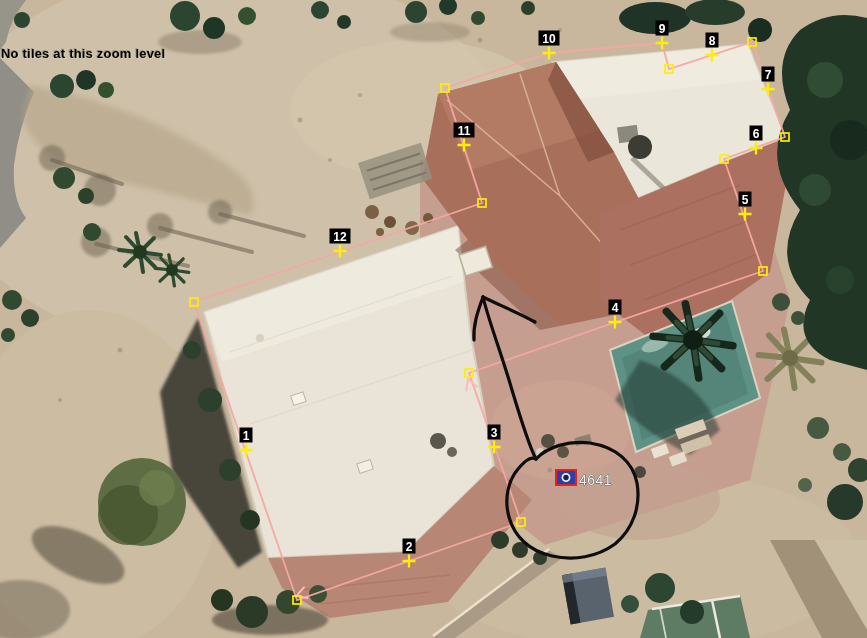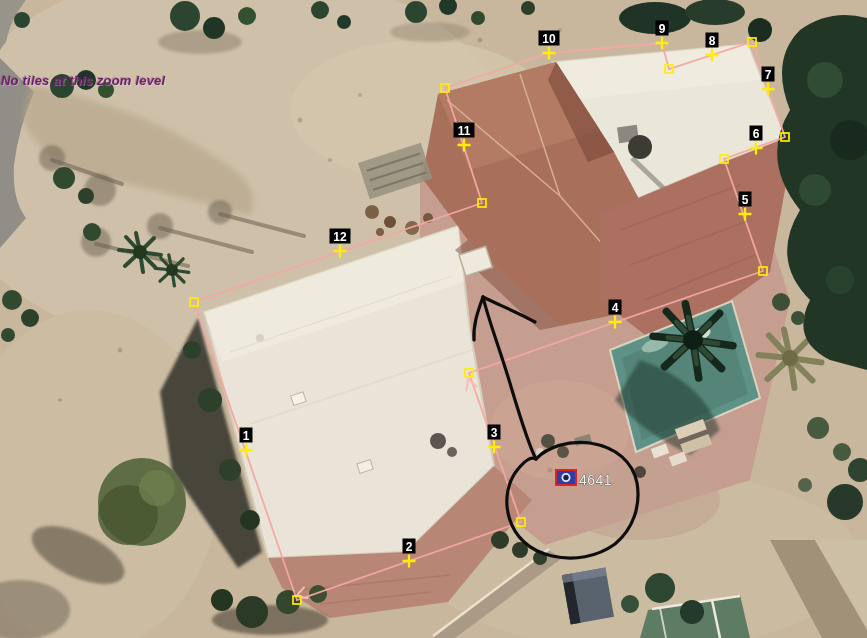--- a/index.html
+++ b/index.html
@@ -1,22 +1,22 @@
 <!DOCTYPE html>
 <html><head>
 <meta charset="utf-8">
 <style>
   html,body{margin:0;padding:0;background:#222;}
   .stage{position:relative;width:867px;height:638px;overflow:hidden;background:#c8b79d;
          font-family:"Liberation Sans",sans-serif;}
   .stage svg{position:absolute;left:0;top:0;}
-  .status-text{position:absolute;left:1px;top:73px;font-weight:bold;font-size:13px;
-    color:#701a75;letter-spacing:.2px;
+  .status-text{position:absolute;left:1px;top:46px;font-weight:bold;font-size:13px;
+    color:#000000;letter-spacing:.2px;
     text-shadow:1px 1px 0 rgba(235,225,205,.35), -1px -1px 0 rgba(40,35,25,.25);
-    white-space:nowrap;pointer-events:none;font-style:italic;}
+    white-space:nowrap;pointer-events:none;}
   .ovtext{font-family:"Liberation Sans",sans-serif;}
 </style>
 </head>
 <body>
 
 <div class="stage">
 <svg id="scene" width="867" height="638" viewBox="0 0 867 638">
   <defs>
     <filter id="soft" x="-60%" y="-60%" width="220%" height="220%">
           <feGaussianBlur stdDeviation="3"></feGaussianBlur>

